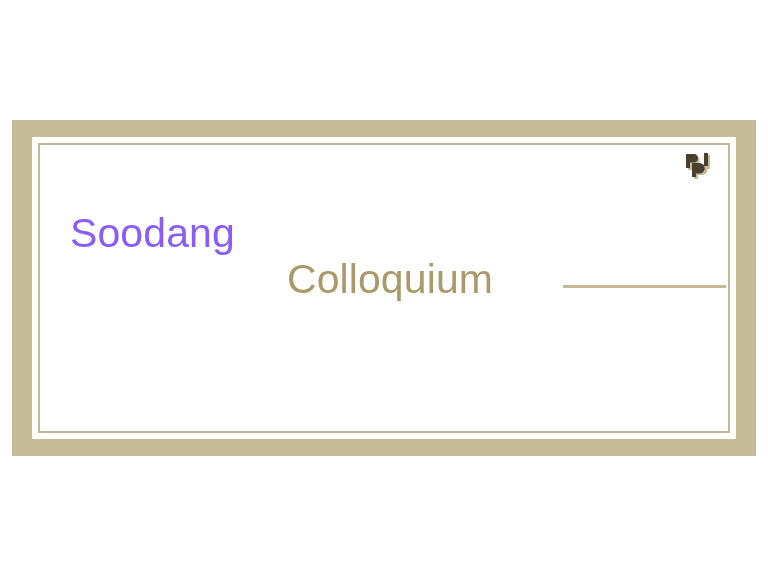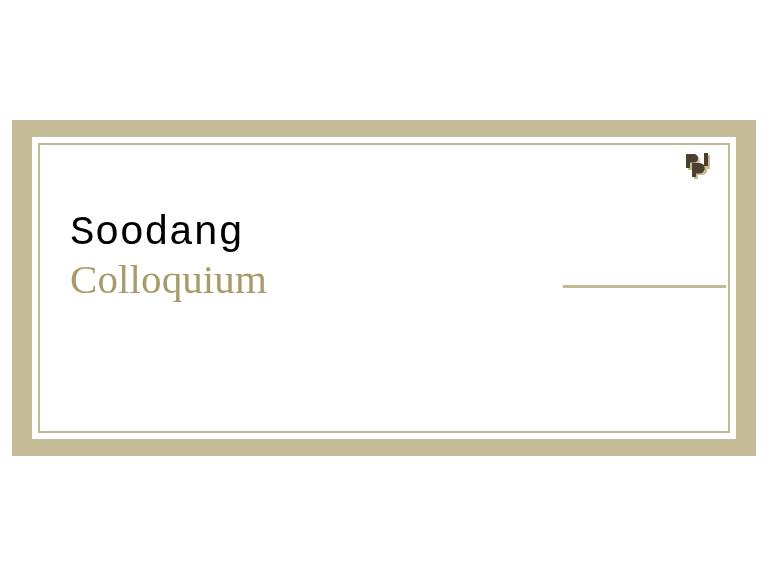--- a/index.html
+++ b/index.html
@@ -89,39 +89,40 @@
   .line {
     display: block;
     white-space: nowrap;
     line-height: 1.0;
     letter-spacing: 0.1px;
   }
 
   .line-top {
     font-size: 41px;
     font-weight: 400;
-    color: #000000;
+    color: #8b5cf6;
     margin: 0 0 5px 0;
-    font-family: Liberation Mono, monospace;
+    font-family: Liberation Sans, sans-serif;
   }
 
   .line-mid {
     font-size: 43px;
     font-weight: 400;
     color: #3a2c1e;
     margin: 0 0 4px 0;
     font-family: "DejaVu Sans", "Liberation Sans", sans-serif;
   }
 
   .line-bot {
     font-size: 41px;
     font-weight: 400;
     color: #a99b69;
     margin: 0;
-    font-family: Liberation Serif, serif;
+    font-family: Liberation Sans, sans-serif;
+    text-align: center;
   }
 
   
   .rule {
     position: absolute;
     left: 523px;
     top: 140px;
     width: 163px;
     height: 3px;
     background: #c2b994;

